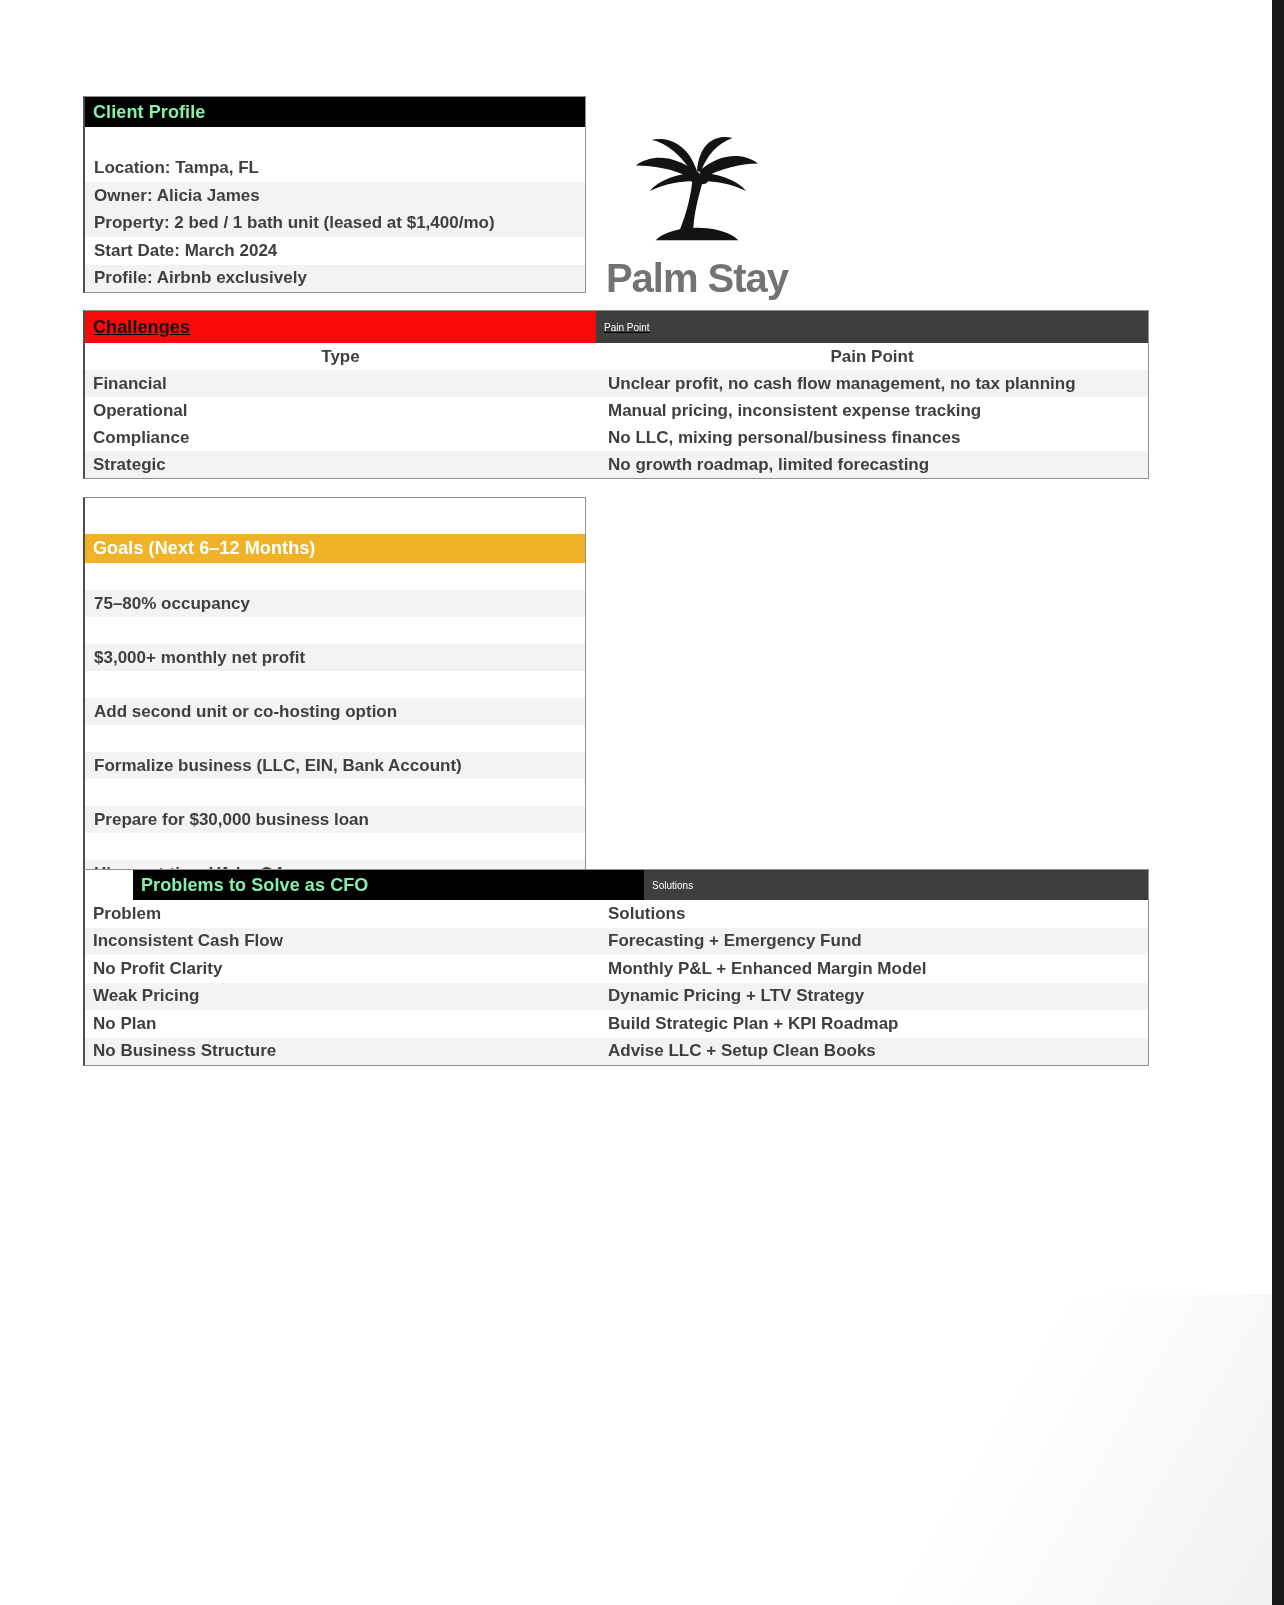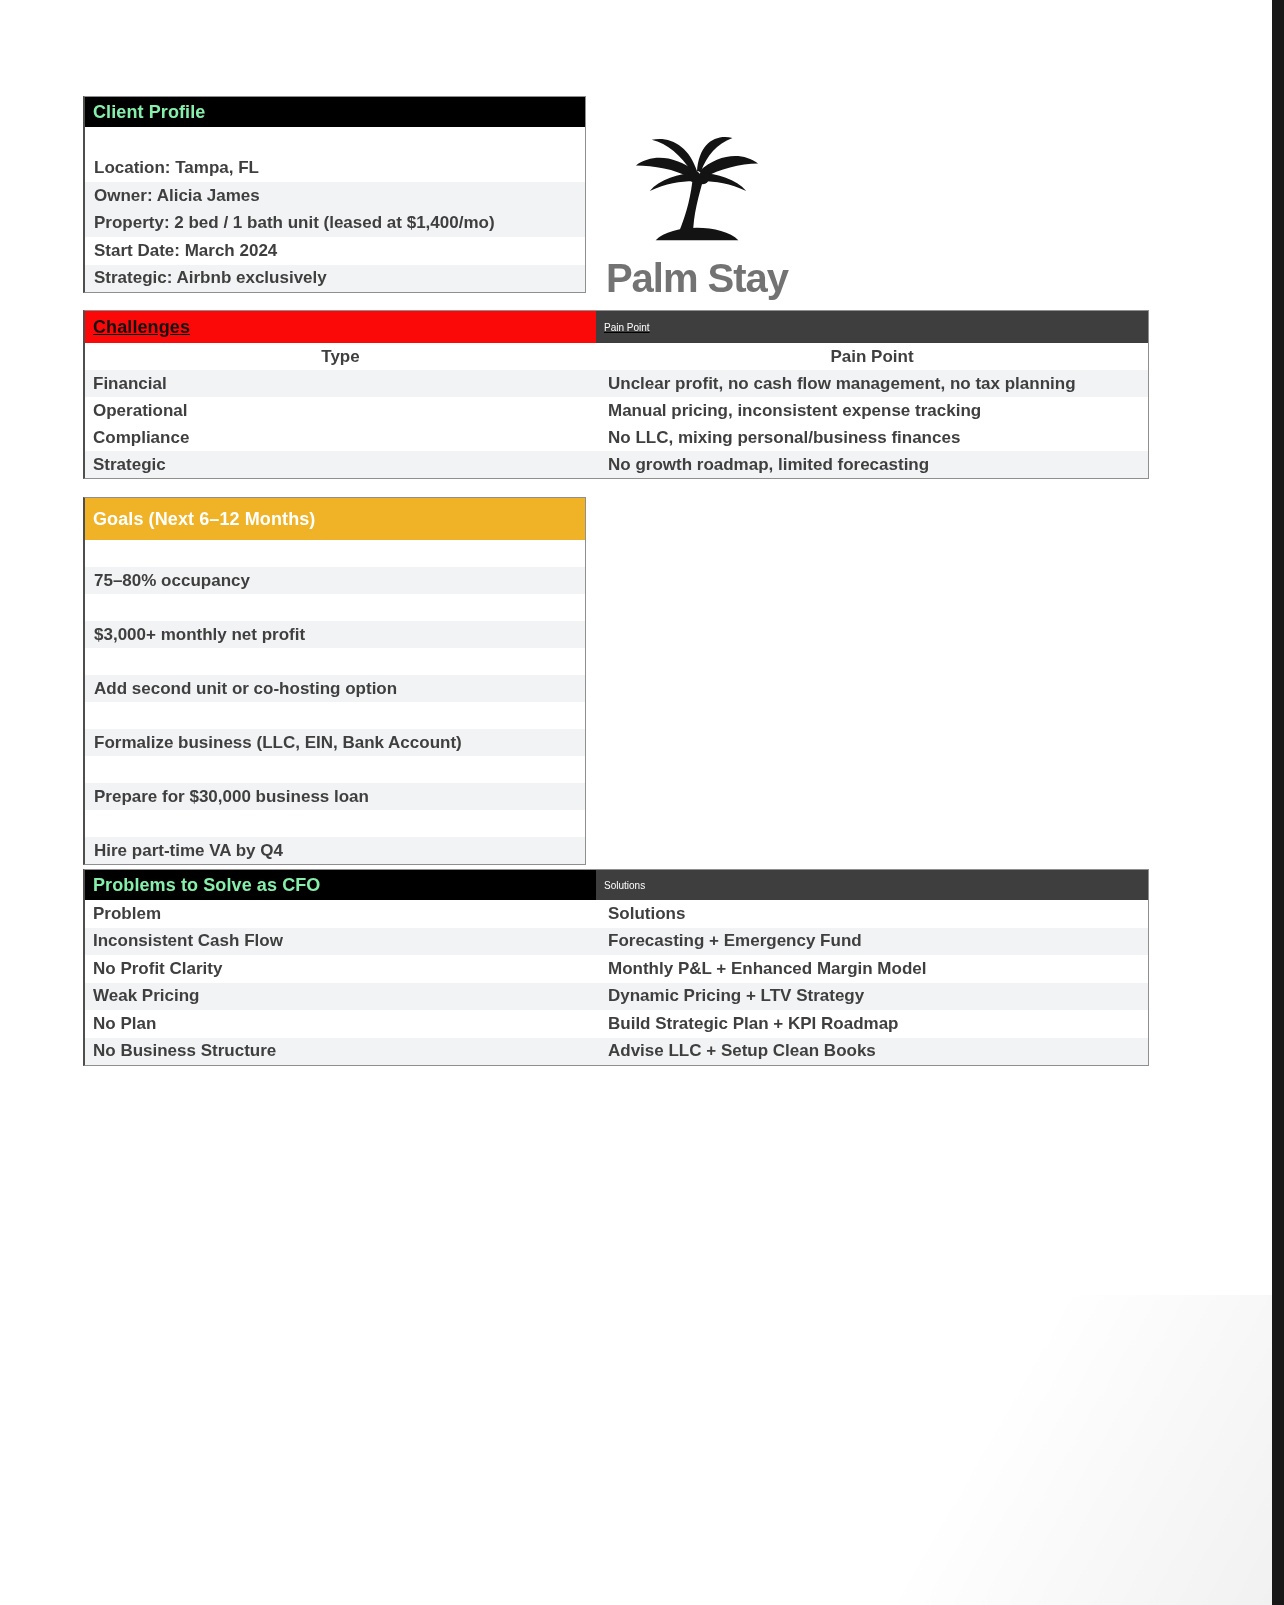--- a/index.html
+++ b/index.html
@@ -55,25 +55,25 @@
   #client-profile { left:83px; top:96px;  width:503px; }
   #client-profile .hdr { height:30px; }
   #client-profile .row { height:27.5px; }
 
   #challenges { left:83px; top:310px; width:1066px; }
   #challenges .hdr-row { height:32px;text-decoration:underline; }
   #challenges .hdr.red { width:511px; }
   #challenges .row { height:27px; }
 
   #goals { left:83px; top:497px; width:503px; }
-  #goals .hdr { height:42px; }
+  #goals .hdr { height:29px;margin-top:36px; }
   #goals .row { height:27px; }
 
   #problems { left:83px; top:869px; width:1066px; }
-  #problems .hdr-row { height:30px; }
+  #problems .hdr-row { height:30px;padding-left:48px; }
   #problems .hdr.black { width:511px; }
   #problems .row { height:27.5px; }
 
   
   .logo { position:absolute; left:596px; top:130px; width:202px; text-align:center; }
   .logo svg { display:block; margin:0 auto; }
   .logo-text {
     margin-top:0px; font-size:40px; font-weight:bold; color:#737373;
     letter-spacing:-1px; line-height:1;
   }
@@ -83,21 +83,21 @@
 
 <div class="page">
 
   <section class="tbl" id="client-profile">
     <div class="hdr black">Client Profile</div>
     <div class="row"></div>
     <div class="row pad">Location: Tampa, FL</div>
     <div class="row alt pad">Owner: Alicia James</div>
     <div class="row alt pad">Property: 2 bed / 1 bath unit (leased at $1,400/mo)</div>
     <div class="row pad">Start Date: March 2024</div>
-    <div class="row alt pad">Strategic: Airbnb exclusively</div>
+    <div class="row alt pad">Profile: Airbnb exclusively</div>
   </section>
 
   <div class="logo">
     <span>
       <svg width="160" height="128" viewBox="0 0 160 130" xmlns="http://www.w3.org/2000/svg" fill="#131313">
         <path d="M80,42 C72,16 52,6 34,10 C50,14 64,26 74,42 Z"></path>
         <path d="M80,42 C82,14 98,4 116,8 C100,14 90,26 84,42 Z"></path>
         <path d="M78,42 C58,26 34,24 18,36 C36,36 58,40 72,48 Z"></path>
         <path d="M82,42 C102,24 126,22 142,34 C124,34 102,40 88,48 Z"></path>
         <path d="M78,44 C62,44 42,50 32,62 C48,54 64,52 76,52 Z"></path>

